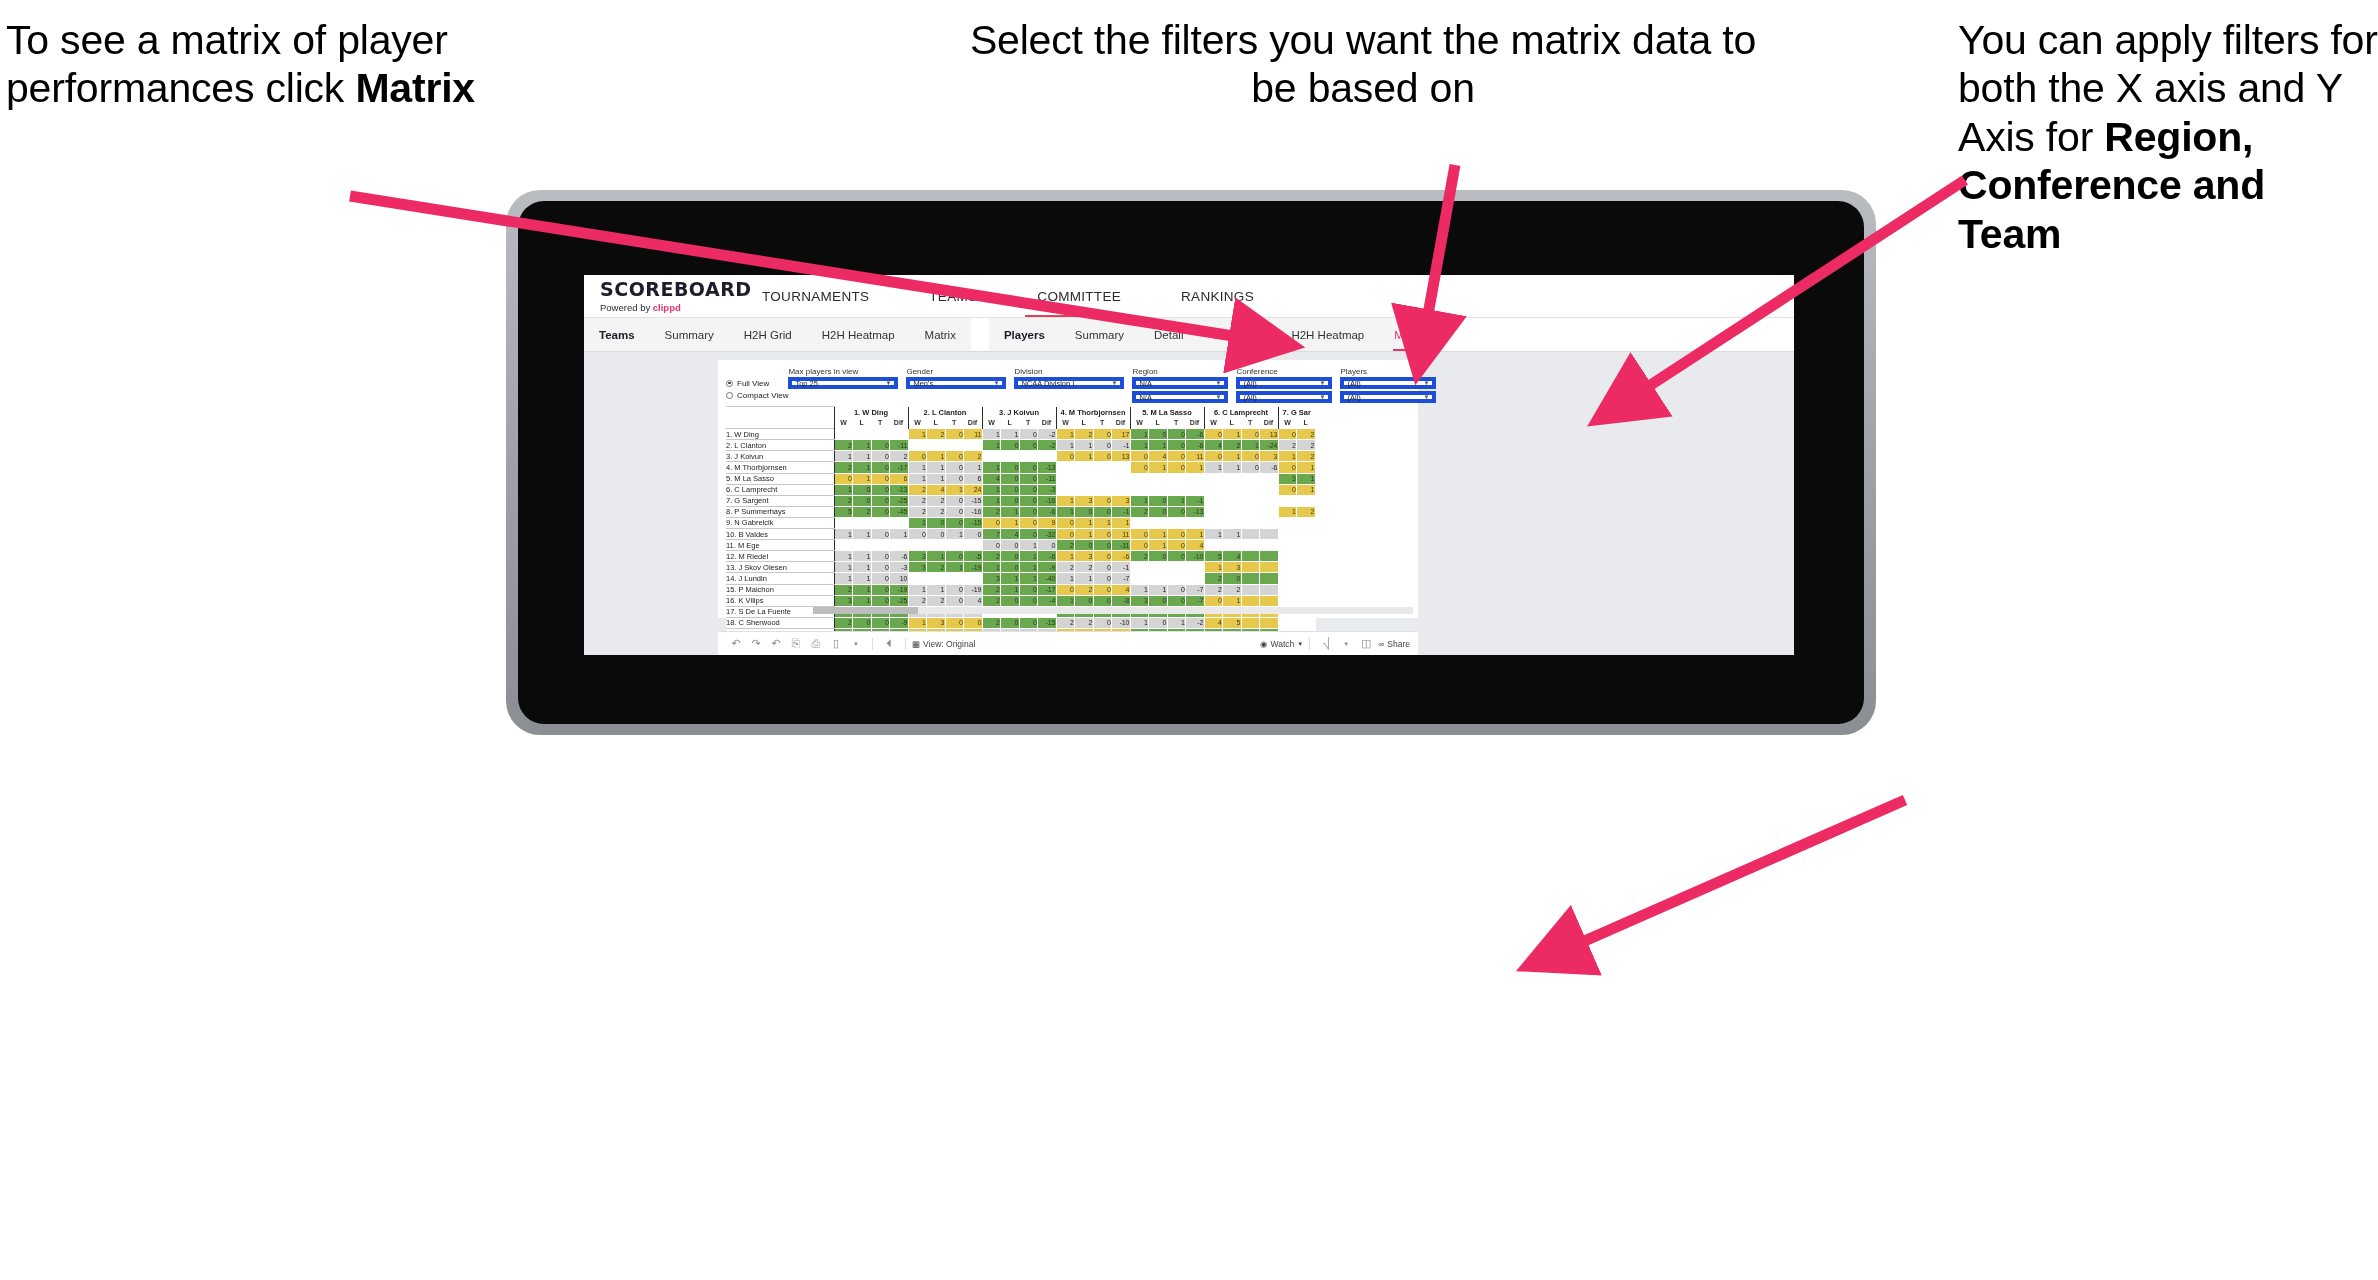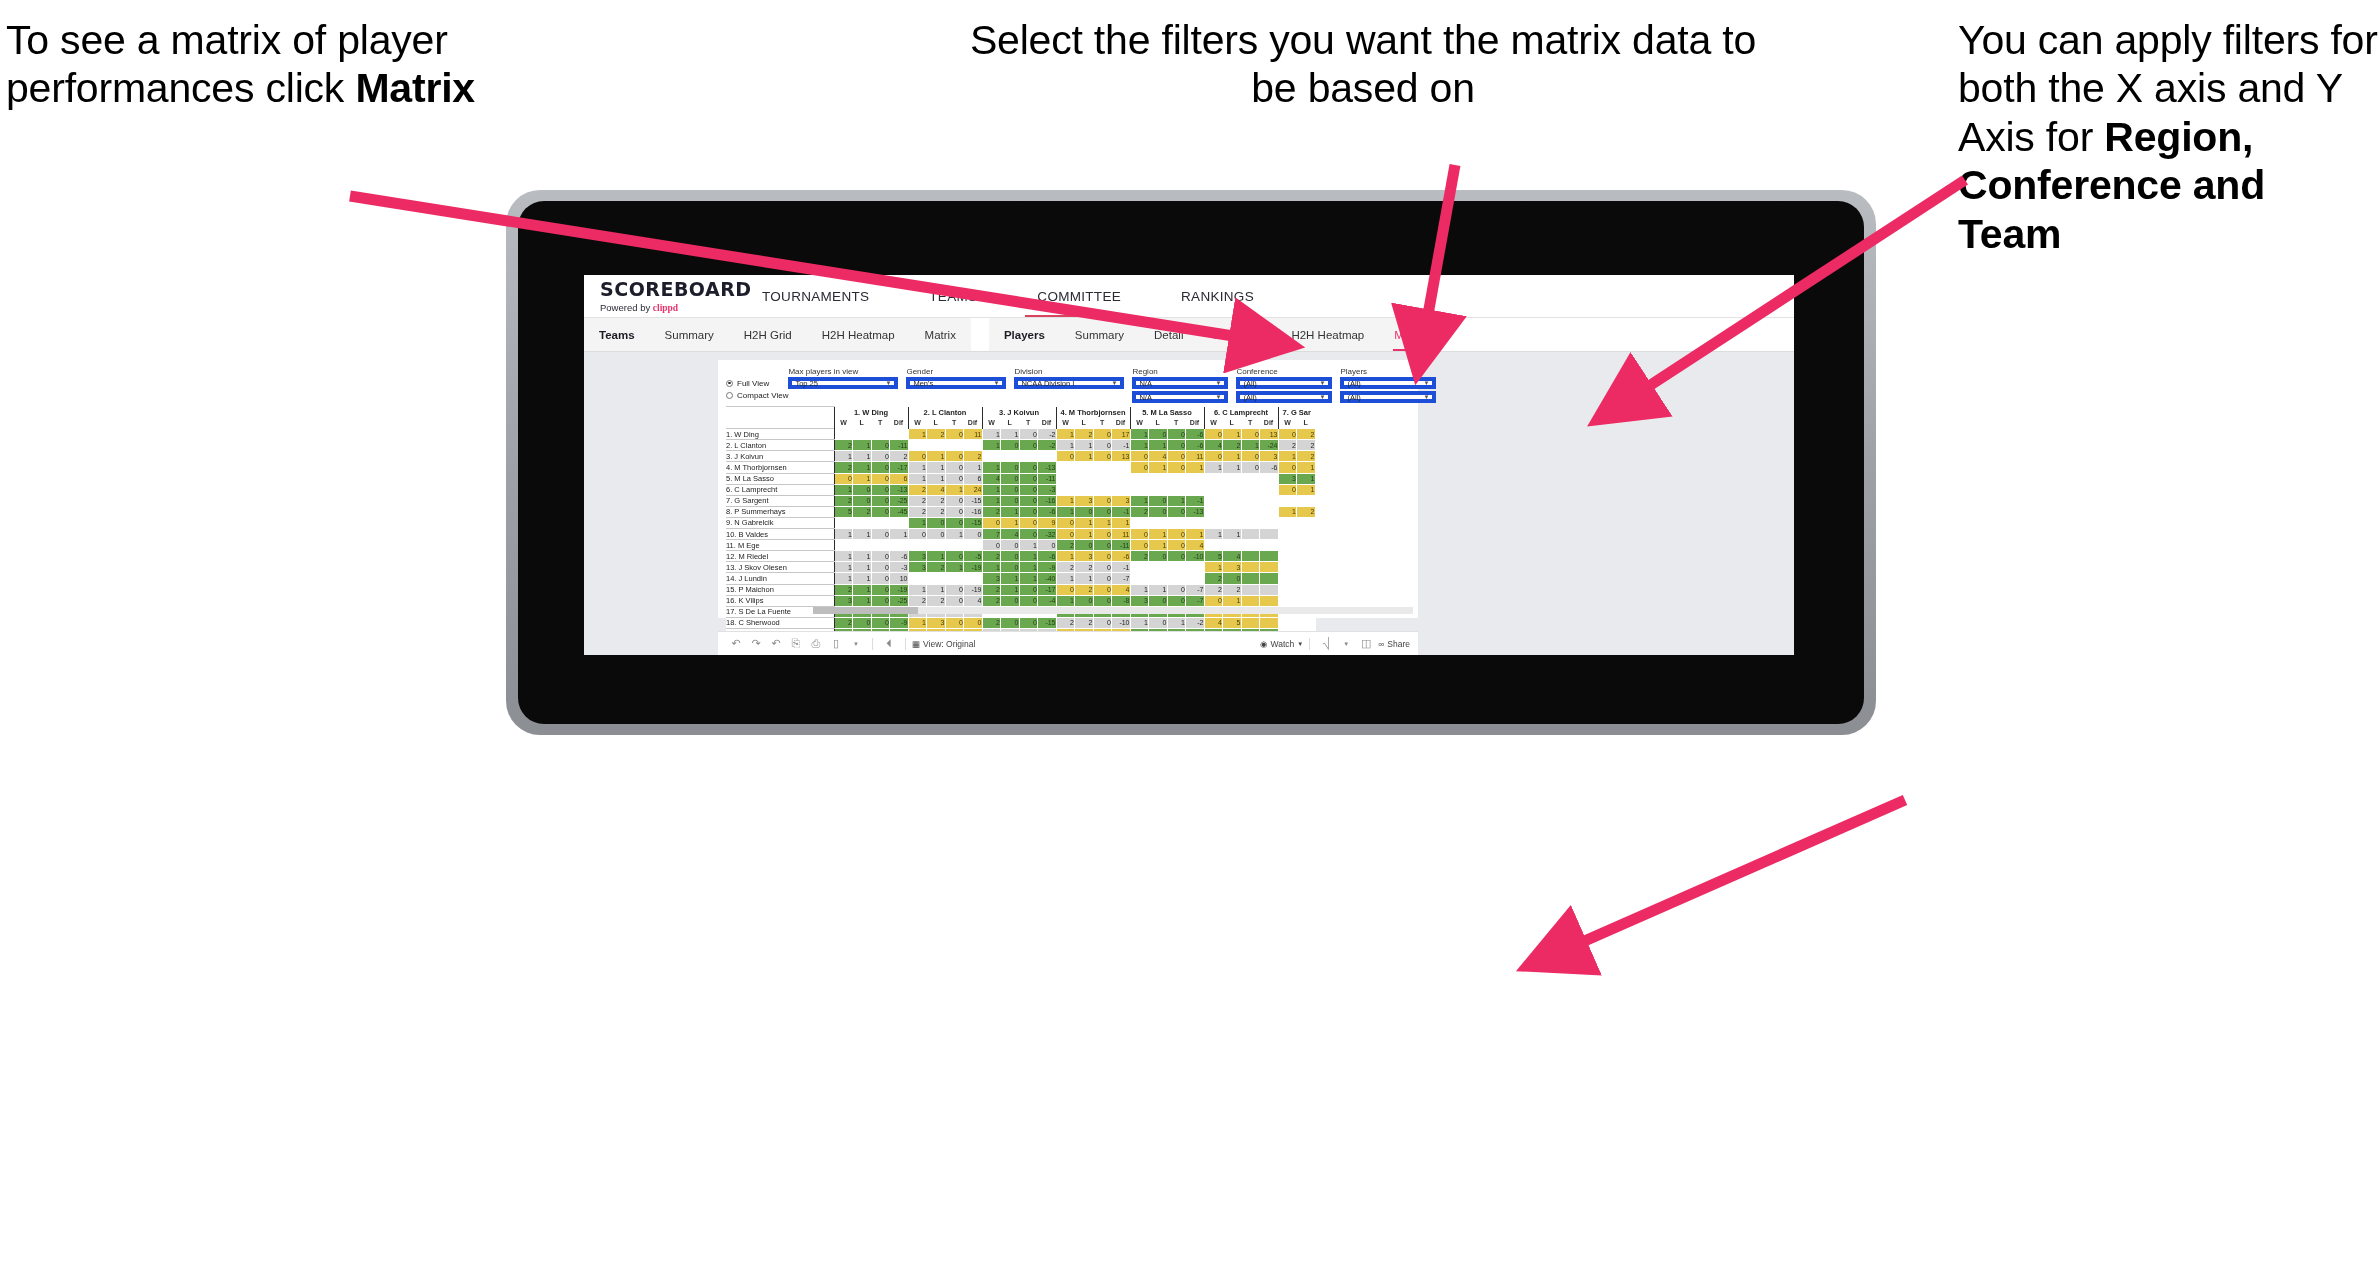--- a/index.html
+++ b/index.html
@@ -53,21 +53,21 @@
   .app-header {
     height: 43px; background:#fff; display:flex; align-items:stretch;
     border-bottom: 1px solid #e2e2e2;
   }
   .brand { width: 152px; display:flex; flex-direction:column; justify-content:center; padding-left:16px; }
   .brand-name {
     font-size: 19px; font-weight: 800; letter-spacing: .5px; color:#1d1d2b;
     font-family: "DejaVu Sans", sans-serif; line-height: 1;
   }
   .brand-sub { font-size: 9.5px; color:#2b2b36; margin-top:3px; }
-  .brand-sub .clippd { color:#e8336d; font-weight:700;font-family:Liberation Serif, serif; }
+  .brand-sub .clippd { color:#e8336d; font-weight:700; }
   .mainnav { display:flex; align-items:center; gap:8px; }
   .mainnav-item {
     font-size: 13.5px; color:#2a2a33; padding: 0 26px; letter-spacing:.3px;
     display:flex; align-items:center; height:100%; cursor:pointer;
   }
 
   
   .subbar { height:34px; background:#fff; display:flex; align-items:stretch; border-bottom:1px solid #dcdcdc; }
   .tabgroup { display:flex; align-items:stretch; background:#f4f4f5; }
   .tabgroup + .tabgroup { margin-left: 18px; }

